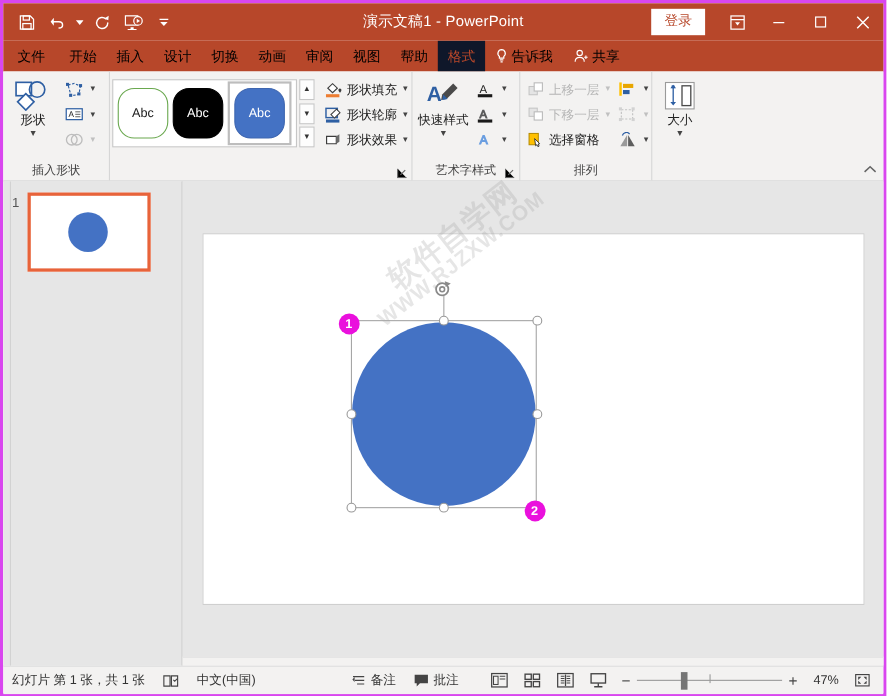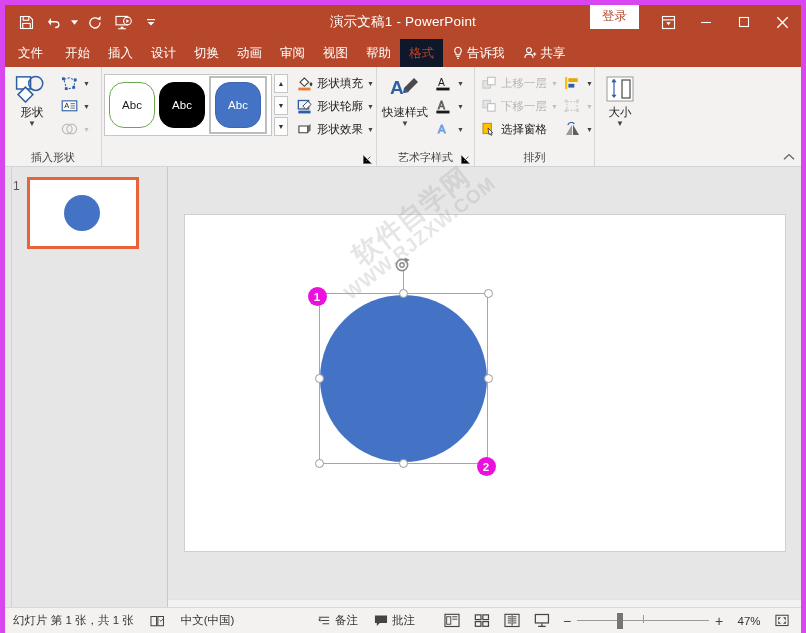--- a/index.html
+++ b/index.html
@@ -5,21 +5,21 @@
   * { box-sizing: border-box; margin: 0; padding: 0; }
   html, body {
     width: 806px; height: 633px;
     font-family: "Liberation Sans", "DejaVu Sans", sans-serif;
     overflow: hidden;
     background: #fff;
   }
   #app {
     width: 806px; height: 633px;
     position: relative;
-    border: 5px solid #d946ef;
+    border: 3px solid #d946ef;
     background: #fff;
   }
 
   
   .titlebar {
     height: 34px; background: #b7472a;
     display: flex; align-items: center;
     position: relative;
   }
   .qat { display: flex; align-items: center; padding-left: 8px; gap: 2px; }
@@ -32,38 +32,38 @@
   .qat-caret {
     width: 11px; height: 26px; display:flex; align-items:center; justify-content:center;
     color:#fff;
   }
   .title-text {
     position: absolute; left: 0; right: 0; text-align: center;
     color: #fff; font-size: 13.5px; letter-spacing: .2px;
     pointer-events: none;
   }
   .title-right {
-    margin-left: auto; display: flex; align-items: flex-start; height: 34px;
+    margin-left: auto; display: flex; align-items: center; height: 34px;
   }
   .signin {
     background: #fff; color: #b7472a; font-size: 12.5px;
     padding: 3px 12px; margin-right: 10px; line-height: 1.4;
   }
   .tb-icon {
     width: 38px; height: 34px; display: flex; align-items: center; justify-content: center;
     color: #fff;
   }
 
   
   .tabbar {
     height: 28px; background: #b7472a;
     display: flex; align-items: stretch; font-size: 12.5px;
   }
   .tab {
-    color: #ffffff; display: flex; align-items: center; padding: 0 9px;
+    color: #000000; display: flex; align-items: center; padding: 0 9px;
     white-space: nowrap;
   }
   .tab.file { padding: 0 13px; }
   .tab.active { background: #0f172a; color: #b7472a; }
   .tab .ic { margin-right: 3px; display:flex; align-items:center; }
 
   
   .ribbon {
     height: 100px; background: #f3f2f1;
     border-bottom: 1px solid #d4d4d4;

